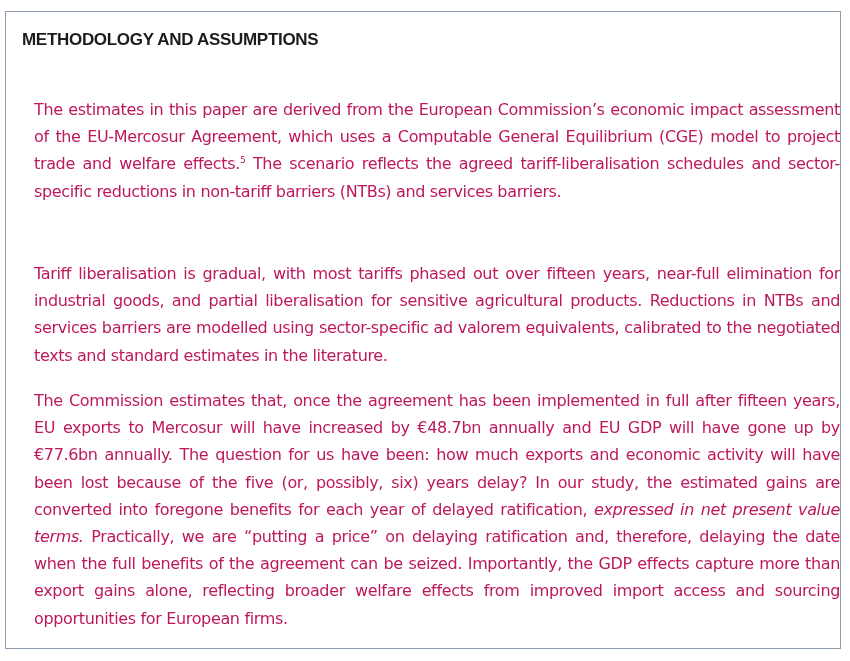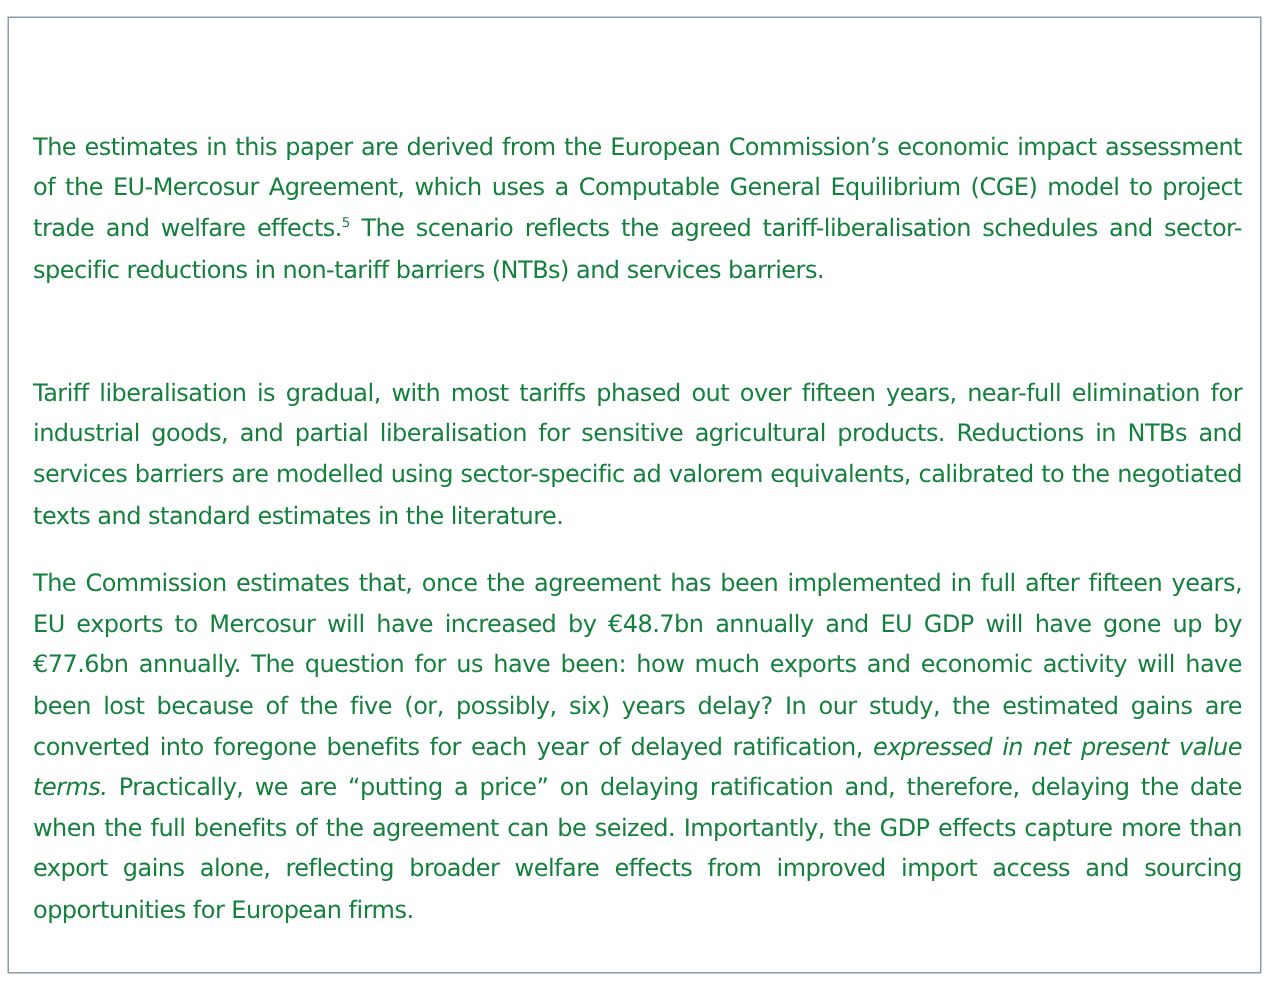--- a/index.html
+++ b/index.html
@@ -28,41 +28,42 @@
       font-family: "Liberation Sans", sans-serif;
       font-weight: bold;
       font-size: 17px;
       letter-spacing: -0.3px;
       color: #1c1c1c;
     }
     .para {
       position: absolute;
       left: 16px;
       width: 806px;
-      margin: 0;
+      margin: 12px;
       font-family: "DejaVu Sans", sans-serif;
       font-size: 16px;
       letter-spacing: -0.35px;
       line-height: 27.2px;
-      color: #15803d;
+      color: #be185d;
       text-align: justify;
     }
     .p1 { top: 72px; }
     .p2 { top: 236px; }
     .p3 { top: 363px; }
     sup {
       font-size: 9px;
       vertical-align: 6px;
       line-height: 0;
     }
     em { font-style: italic; }
   </style>
 </head>
 <body>
 
 <div class="box">
+  <h2 class="title">METHODOLOGY AND ASSUMPTIONS</h2>
 
   <p class="para p1"><span>The estimates in this paper are derived from the European Commission’s economic impact assessment of the EU-Mercosur Agreement, which uses a Computable General Equilibrium (CGE) model to project trade and welfare effects.</span><sup>5</sup><span> The scenario reflects the agreed tariff-liberalisation schedules and sector-specific reductions in non-tariff barriers (NTBs) and services barriers.</span></p>
 
   <p class="para p2">Tariff liberalisation is gradual, with most tariffs phased out over fifteen years, near-full elimination for industrial goods, and partial liberalisation for sensitive agricultural products. Reductions in NTBs and services barriers are modelled using sector-specific ad valorem equivalents, calibrated to the negotiated texts and standard estimates in the literature.</p>
 
   <p class="para p3"><span>The Commission estimates that, once the agreement has been implemented in full after fifteen years, EU exports to Mercosur will have increased by €48.7bn annually and EU GDP will have gone up by €77.6bn annually. The question for us have been: how much exports and economic activity will have been lost because of the five (or, possibly, six) years delay? In our study, the estimated gains are converted into foregone benefits for each year of delayed ratification, </span><em>expressed in net present value terms.</em><span> Practically, we are “putting a price” on delaying ratification and, therefore, delaying the date when the full benefits of the agreement can be seized. Importantly, the GDP effects capture more than export gains alone, reflecting broader welfare effects from improved import access and sourcing opportunities for European firms.</span></p>
 </div>
 
 </body></html>

